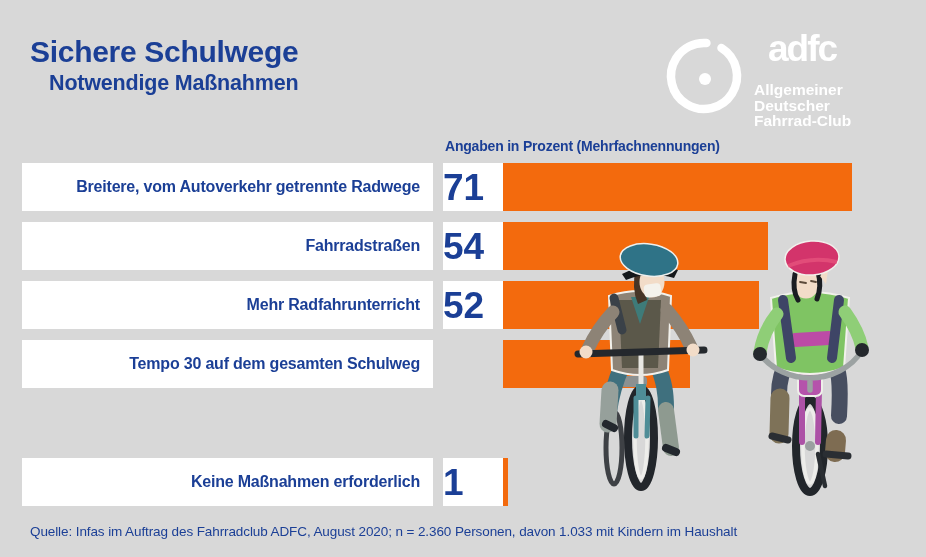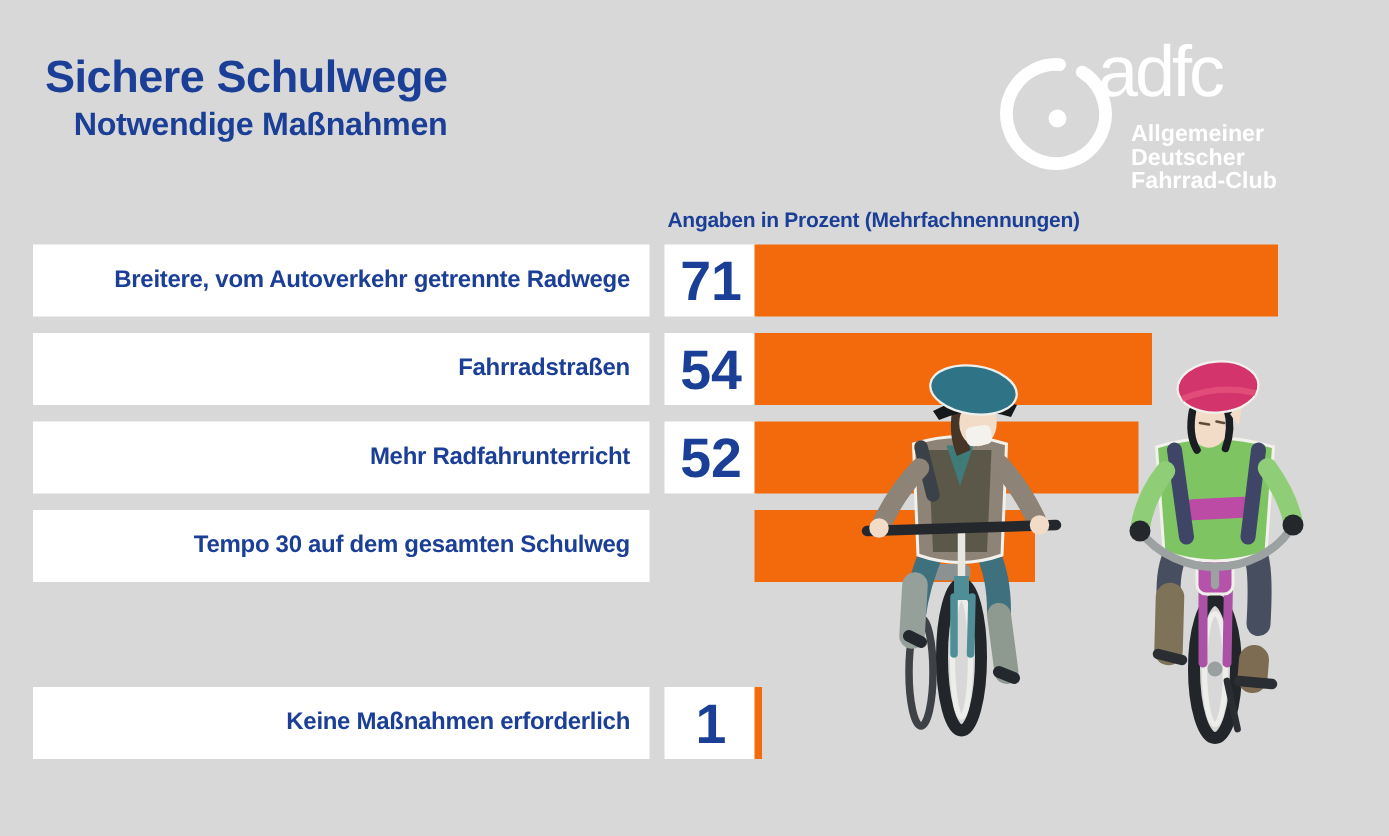--- a/index.html
+++ b/index.html
@@ -14,34 +14,34 @@
     position:relative;width:926px;height:557px;background:var(--bg);
     overflow:hidden;margin:0 auto;
   }
   
   .title-block{position:absolute;left:30px;top:36px;color:var(--blue);text-align:right;}
   .title-block h1{margin:0;font-size:30px;line-height:32px;font-weight:700;letter-spacing:-0.3px;}
   .title-block h2{margin:4px 0 0 0;font-size:21.5px;line-height:23px;font-weight:700;letter-spacing:-0.2px;}
   
   .logo{position:absolute;left:660px;top:26px;width:260px;height:96px;color:var(--white);}
   .logo .wheel{position:absolute;left:2px;top:6px;}
-  .logo .brand{position:absolute;left:72px;top:-6px;font-size:48px;font-weight:400;letter-spacing:-2px;line-height:58px;}
+  .logo .brand{position:absolute;left:108px;top:-6px;font-size:37px;font-weight:700;letter-spacing:-2px;line-height:58px;}
   .logo .tagline{position:absolute;left:94px;top:56px;font-size:15.5px;font-weight:700;line-height:15.5px;}
   
   .axis-label{position:absolute;left:445px;top:138px;color:var(--blue);font-size:14px;font-weight:700;letter-spacing:-0.2px;white-space:nowrap;}
   .rows{position:absolute;left:0;top:0;width:926px;height:557px;z-index:1;}
   .row{position:absolute;left:0;width:926px;height:48px;}
   .label-box{
     position:absolute;left:22px;top:0;width:411px;height:48px;background:var(--white);
     color:var(--blue);font-size:16px;font-weight:700;letter-spacing:-0.2px;
     line-height:48px;text-align:right;padding-right:13px;box-sizing:border-box;white-space:nowrap;padding-left:40px;
   }
   .value-box{
     position:absolute;left:443px;top:0;width:62px;height:48px;background:var(--white);
-    color:var(--blue);font-size:37px;font-weight:700;line-height:49px;text-align:center;
+    color:var(--blue);font-size:37px;font-weight:700;line-height:49px;text-align:left;
   }
   .bar{position:absolute;left:503px;top:0;height:48px;background:var(--orange);}
   
   .illustration{position:absolute;left:552px;top:220px;width:322px;height:298px;z-index:2;}
   
   .footer{position:absolute;left:30px;top:524px;color:var(--blue);font-size:13.5px;font-weight:400;letter-spacing:-0.1px;white-space:nowrap;}
 </style>
 </head>
 <body>
 
@@ -174,14 +174,15 @@
       <ellipse cx="254" cy="62" rx="13.5" ry="16.5" fill="#f2dcc8"></ellipse>
       <path d="M243 54 Q240 70 246 80 M266 52 Q270 66 265 79" stroke="#1a1d22" stroke-width="5" fill="none" stroke-linecap="round"></path>
       <path d="M248 62 L254 63 M259 61 L264 62" stroke="#5c4a3a" stroke-width="1.8" stroke-linecap="round"></path>
       <path d="M268 56 L276 50 L274 64 Z" fill="#f2dcc8"></path>
 
       <ellipse cx="260" cy="38" rx="27" ry="17" fill="#d3346b" transform="rotate(-4 260 38)" stroke="#f2f0ec" stroke-width="1.5"></ellipse>
       <path d="M236 46 Q260 36 285 42" stroke="#e8577f" stroke-width="4" fill="none" opacity="0.7"></path>
     </g>
   </svg>
 
+  <div class="footer">Quelle: Infas im Auftrag des Fahrradclub ADFC, August 2020; n = 2.360 Personen, davon 1.033 mit Kindern im Haushalt</div>
 
 </div>
 
 </body></html>

